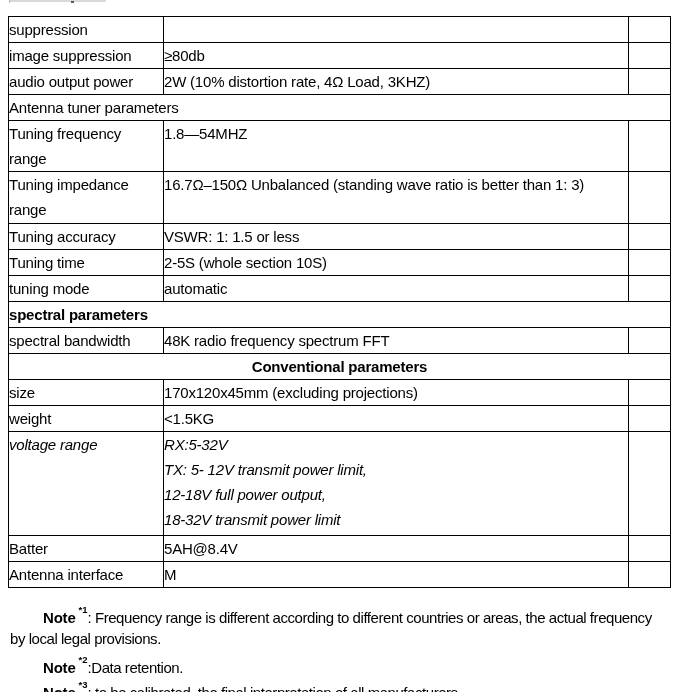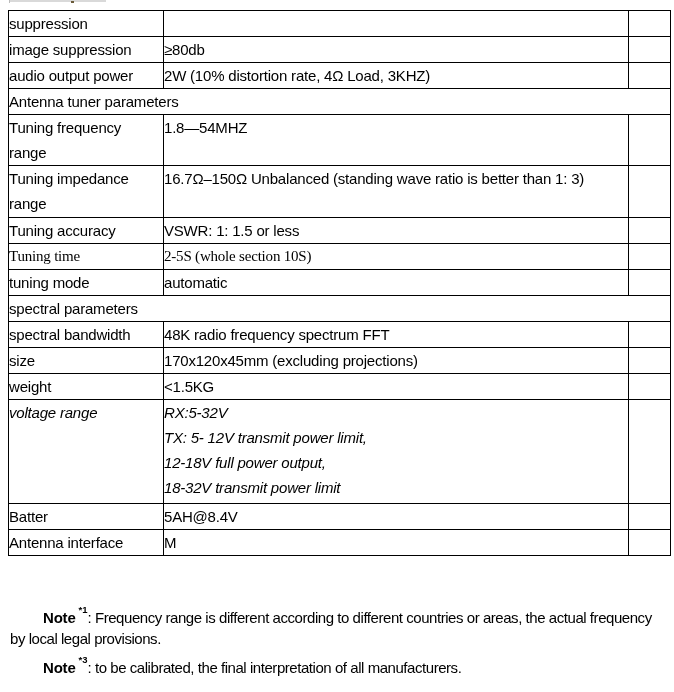--- a/index.html
+++ b/index.html
@@ -11,21 +11,21 @@
     position:relative;
     overflow:hidden;
   }
   .page{position:absolute;inset:0;}
   
   .artifact-strip{position:absolute;left:10px;top:0;width:96px;height:2px;background:#cfcfcf;opacity:.8;}
   .artifact-dot{position:absolute;left:71px;top:1px;width:3px;height:2px;background:#6b5b3a;}
   .artifact-tick{position:absolute;left:9px;top:0;width:1px;height:3px;background:#bbb;}
 
   table.spec{
-    position:absolute;left:8px;top:10px;
+    position:absolute;left:8px;top:16px;
     width:662px;
     border-collapse:collapse;
     table-layout:fixed;
   }
   table.spec td{
     border:1px solid #000;
     vertical-align:top;
     padding:0;
     font-size:15px;
     letter-spacing:-0.2px;
@@ -112,49 +112,52 @@
         </tr>
         <tr style="height: 25px;">
           <td class="lbl">
             <div class="cell-line">Tuning accuracy</div>
           </td>
           <td class="val">
             <div class="cell-line">VSWR: 1: 1.5 or less</div>
           </td>
           <td></td>
         </tr>
-        <tr style="height: 26px; font-family: Liberation Serif, serif;">
+        <tr style="height: 26px;">
           <td class="lbl">
             <div class="cell-line">Tuning time</div>
           </td>
           <td class="val">
             <div class="cell-line">2-5S (whole section 10S)</div>
           </td>
           <td></td>
         </tr>
         <tr style="height: 25px; margin-top: 8px;">
           <td class="lbl">
             <div class="cell-line">tuning mode</div>
           </td>
           <td class="val">
             <div class="cell-line">automatic</div>
           </td>
           <td></td>
         </tr>
-        <tr style="height: 25px;">
+        <tr style="height: 25px; font-weight: bold;">
           <td colspan="3" class="section-left">spectral parameters</td>
         </tr>
         <tr style="height: 26px;">
           <td class="lbl">
             <div class="cell-line">spectral bandwidth</div>
           </td>
           <td class="val">
             <div class="cell-line">48K radio frequency spectrum FFT</div>
           </td>
           <td></td>
+        </tr>
+        <tr style="height: 25px;">
+          <td colspan="3" class="section-center">Conventional parameters</td>
         </tr>
         <tr style="height: 26px;">
           <td class="lbl">
             <div class="cell-line">size</div>
           </td>
           <td class="val">
             <div class="cell-line">170x120x45mm (excluding projections)</div>
           </td>
           <td></td>
         </tr>
@@ -196,15 +199,16 @@
             <div class="cell-line">M</div>
           </td>
           <td></td>
         </tr>
       </tbody>
   </table>
 
   <div class="notes" id="notes">
       <div class="note-line"><span class="note-bold">Note</span><sup class="note-sup">*1</sup><span>: Frequency range is different according to different countries or areas, the actual frequency</span></div>
       <div class="note-line"><span>by local legal provisions.</span></div>
+      <div class="note-line"><span class="note-bold">Note</span><sup class="note-sup">*2</sup><span>:Data retention.</span></div>
       <div class="note-line"><span class="note-bold">Note</span><sup class="note-sup">*3</sup><span>: to be calibrated, the final interpretation of all manufacturers.</span></div>
     </div>
 </div>
 
 </body></html>

